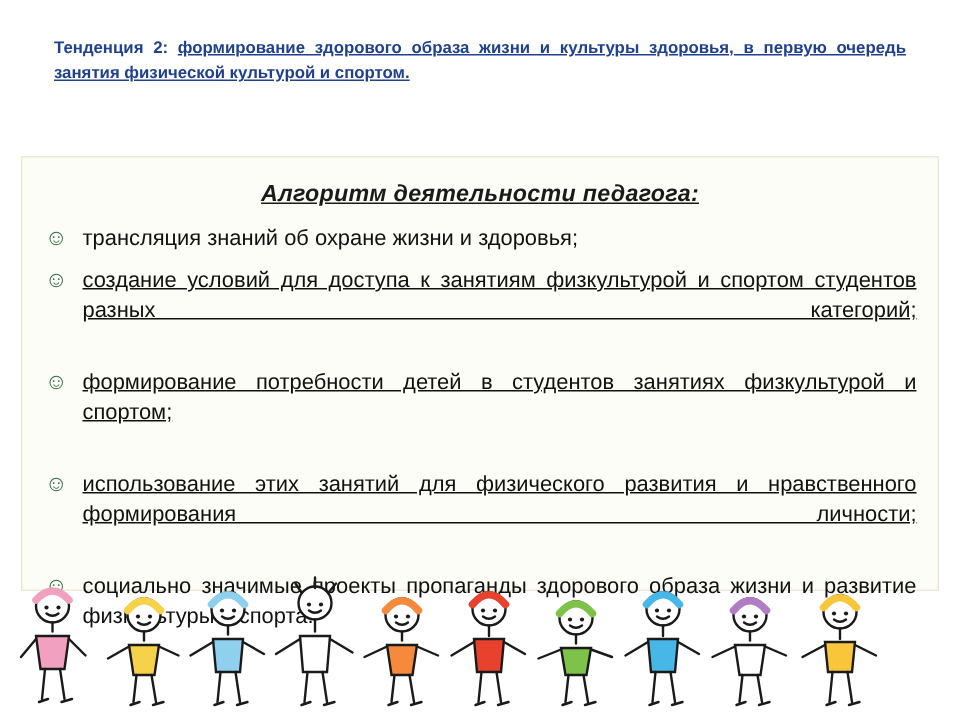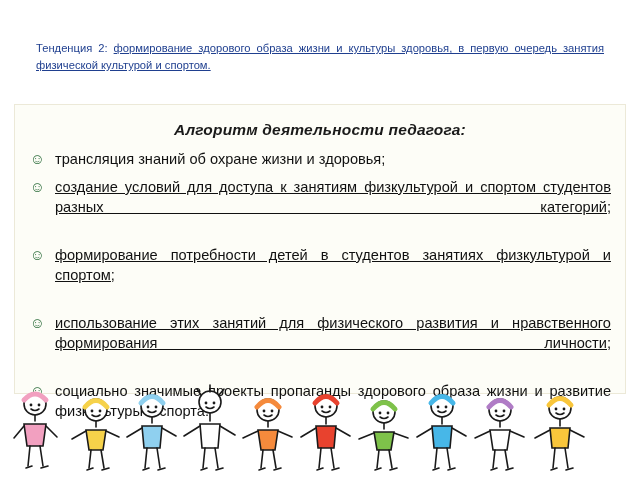--- a/index.html
+++ b/index.html
@@ -20,24 +20,24 @@
     width: 640px;
     height: 480px;
     background: #ffffff;
     box-sizing: border-box;
   }
 
   
   .title-block {
     position: absolute;
     left: 36px;
-    top: 40px;
+    top: 24px;
     width: 568px;
     color: #1f3f8f;
-    font-weight: normal;
+    font-weight: bold;
     font-size: 11.2px;
     line-height: 17px;
     text-align: justify;
     text-justify: inter-word;
   }
   .title-block .plain {
     text-decoration: none;
   }
   .title-block .under {
     text-decoration: underline;
@@ -55,20 +55,21 @@
     box-sizing: border-box;
     padding: 10px 14px 6px 14px;
   }
 
   .card-heading {
     text-align: center;
     font-size: 15.5px;
     font-weight: bold;
     font-style: italic;
     color: #1a1a1a;
+    text-decoration: underline;
     margin: 6px 0 10px 0;
     letter-spacing: 0.2px;
   }
 
   ul.bullets {
     list-style: none;
     margin: 0;
     padding: 0;
   }
   ul.bullets li {

